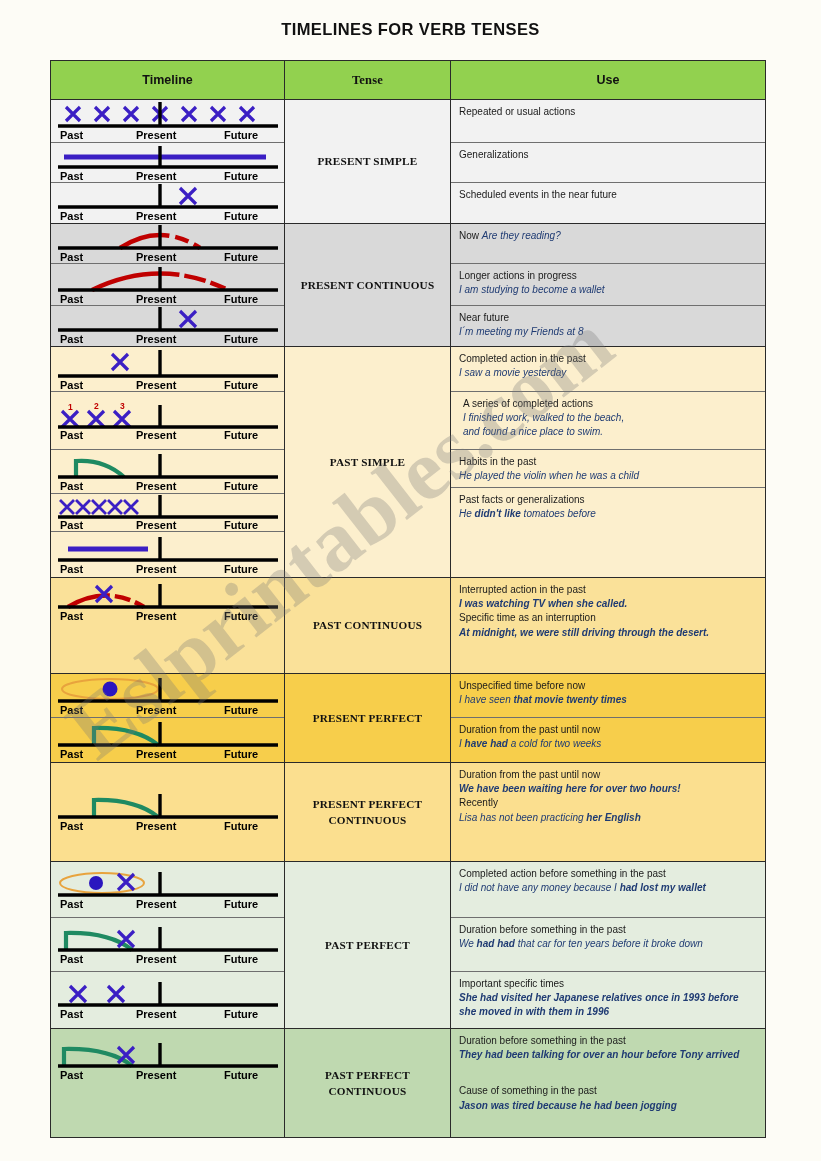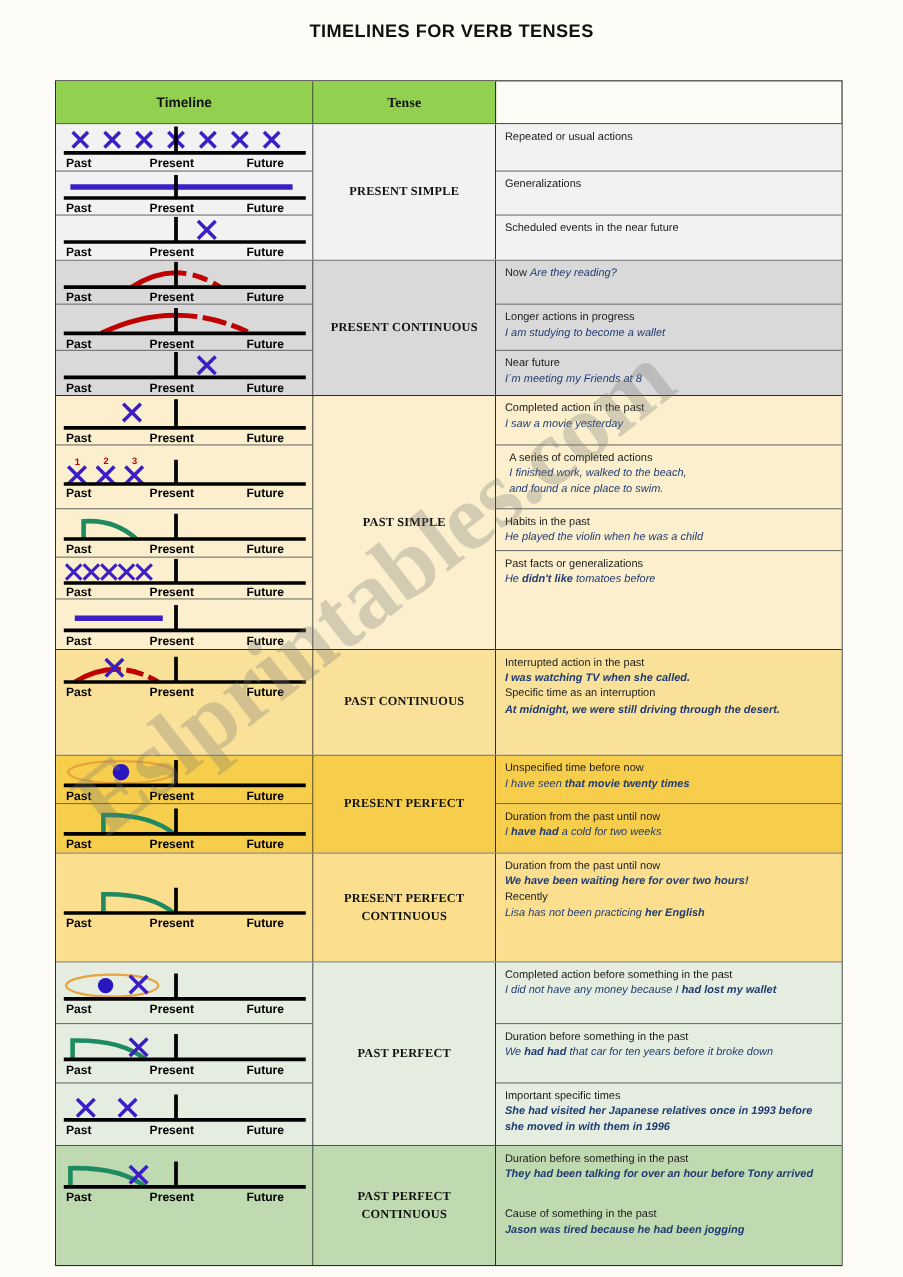--- a/index.html
+++ b/index.html
@@ -13,21 +13,21 @@
     text-align:center;
     font-size:16.5px;
     font-weight:bold;
     letter-spacing:.4px;
     color:#111;
     padding-top:20px;
     padding-bottom:14px;
   }
   .table-wrap{
     position:absolute;
-    left:50px;top:73px;
+    left:50px;top:60px;
     width:716px;
     border:1px solid #2a2a2a;
     box-sizing:border-box;
   }
   .row{display:flex;width:100%;box-sizing:border-box;}
   .c-timeline{width:234px;flex:0 0 234px;box-sizing:border-box;border-right:1px solid #2a2a2a;}
   .c-tense{width:166px;flex:0 0 166px;box-sizing:border-box;border-right:1px solid #2a2a2a;
            display:flex;align-items:center;justify-content:center;text-align:center;
            font-weight:bold;font-size:11.2px;color:#111;letter-spacing:.2px;line-height:1.45;font-family:Liberation Serif, serif;}
   .c-use{flex:1 1 auto;box-sizing:border-box;}
@@ -93,20 +93,21 @@
 </head>
 <body>
 
 <div id="page-title">TIMELINES FOR VERB TENSES</div>
 
 <div class="table-wrap">
 
   <div class="row header">
     <div class="c-timeline">Timeline</div>
     <div class="c-tense">Tense</div>
+    <div class="c-use">Use</div>
   </div>
 
   <div class="row sec sec-present-simple">
     <div class="c-timeline">
         <div class="stack">
       <div class="tl-block" style="height:43px">
         <svg class="tl-svg" width="224" height="41" viewBox="0 0 224 41">
           <g stroke="#3b1fc4" stroke-width="3.2" fill="none">
             <path d="M10 6 L24 20 M24 6 L10 20"></path>
                 <path d="M39 6 L53 20 M53 6 L39 20"></path>

